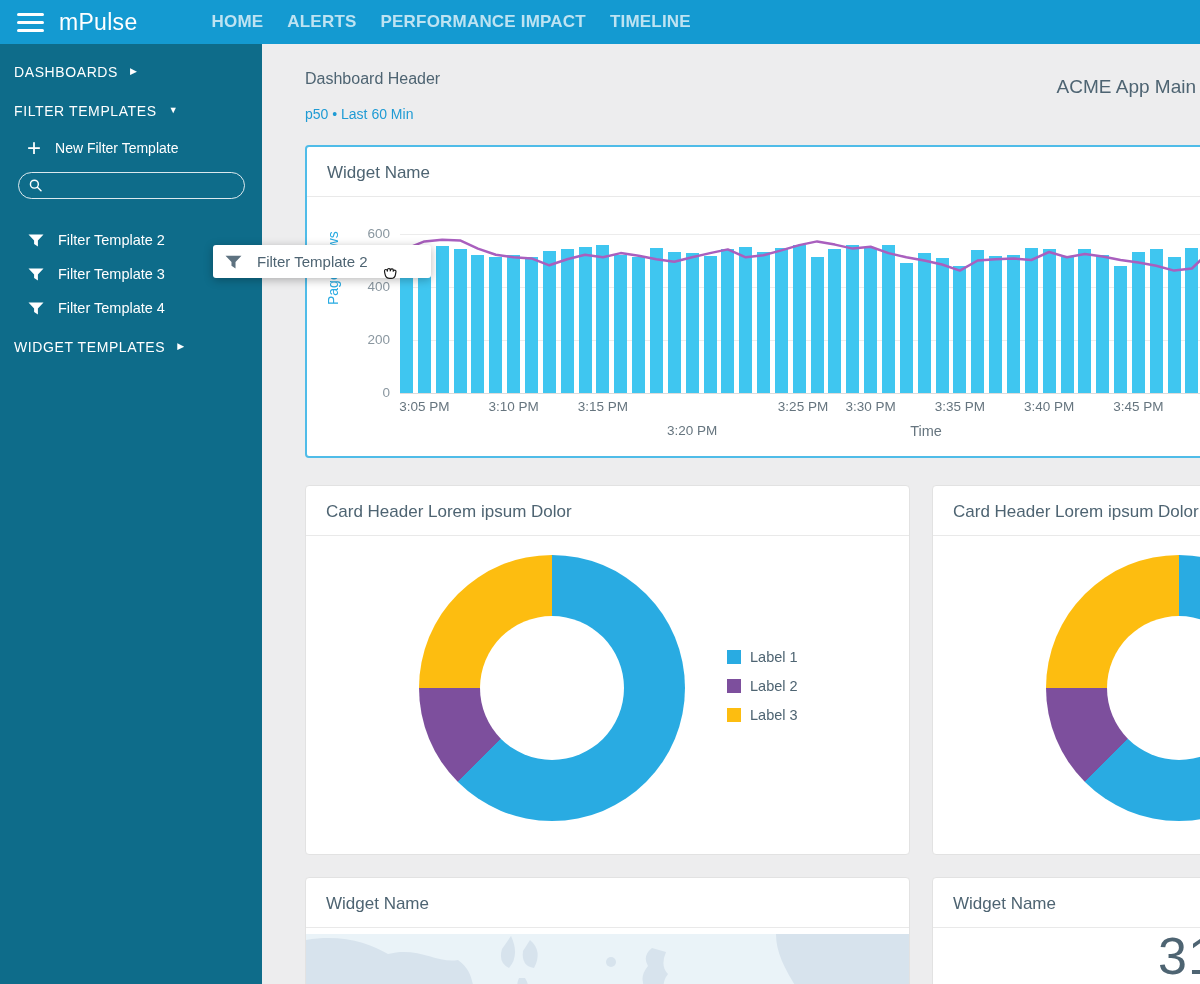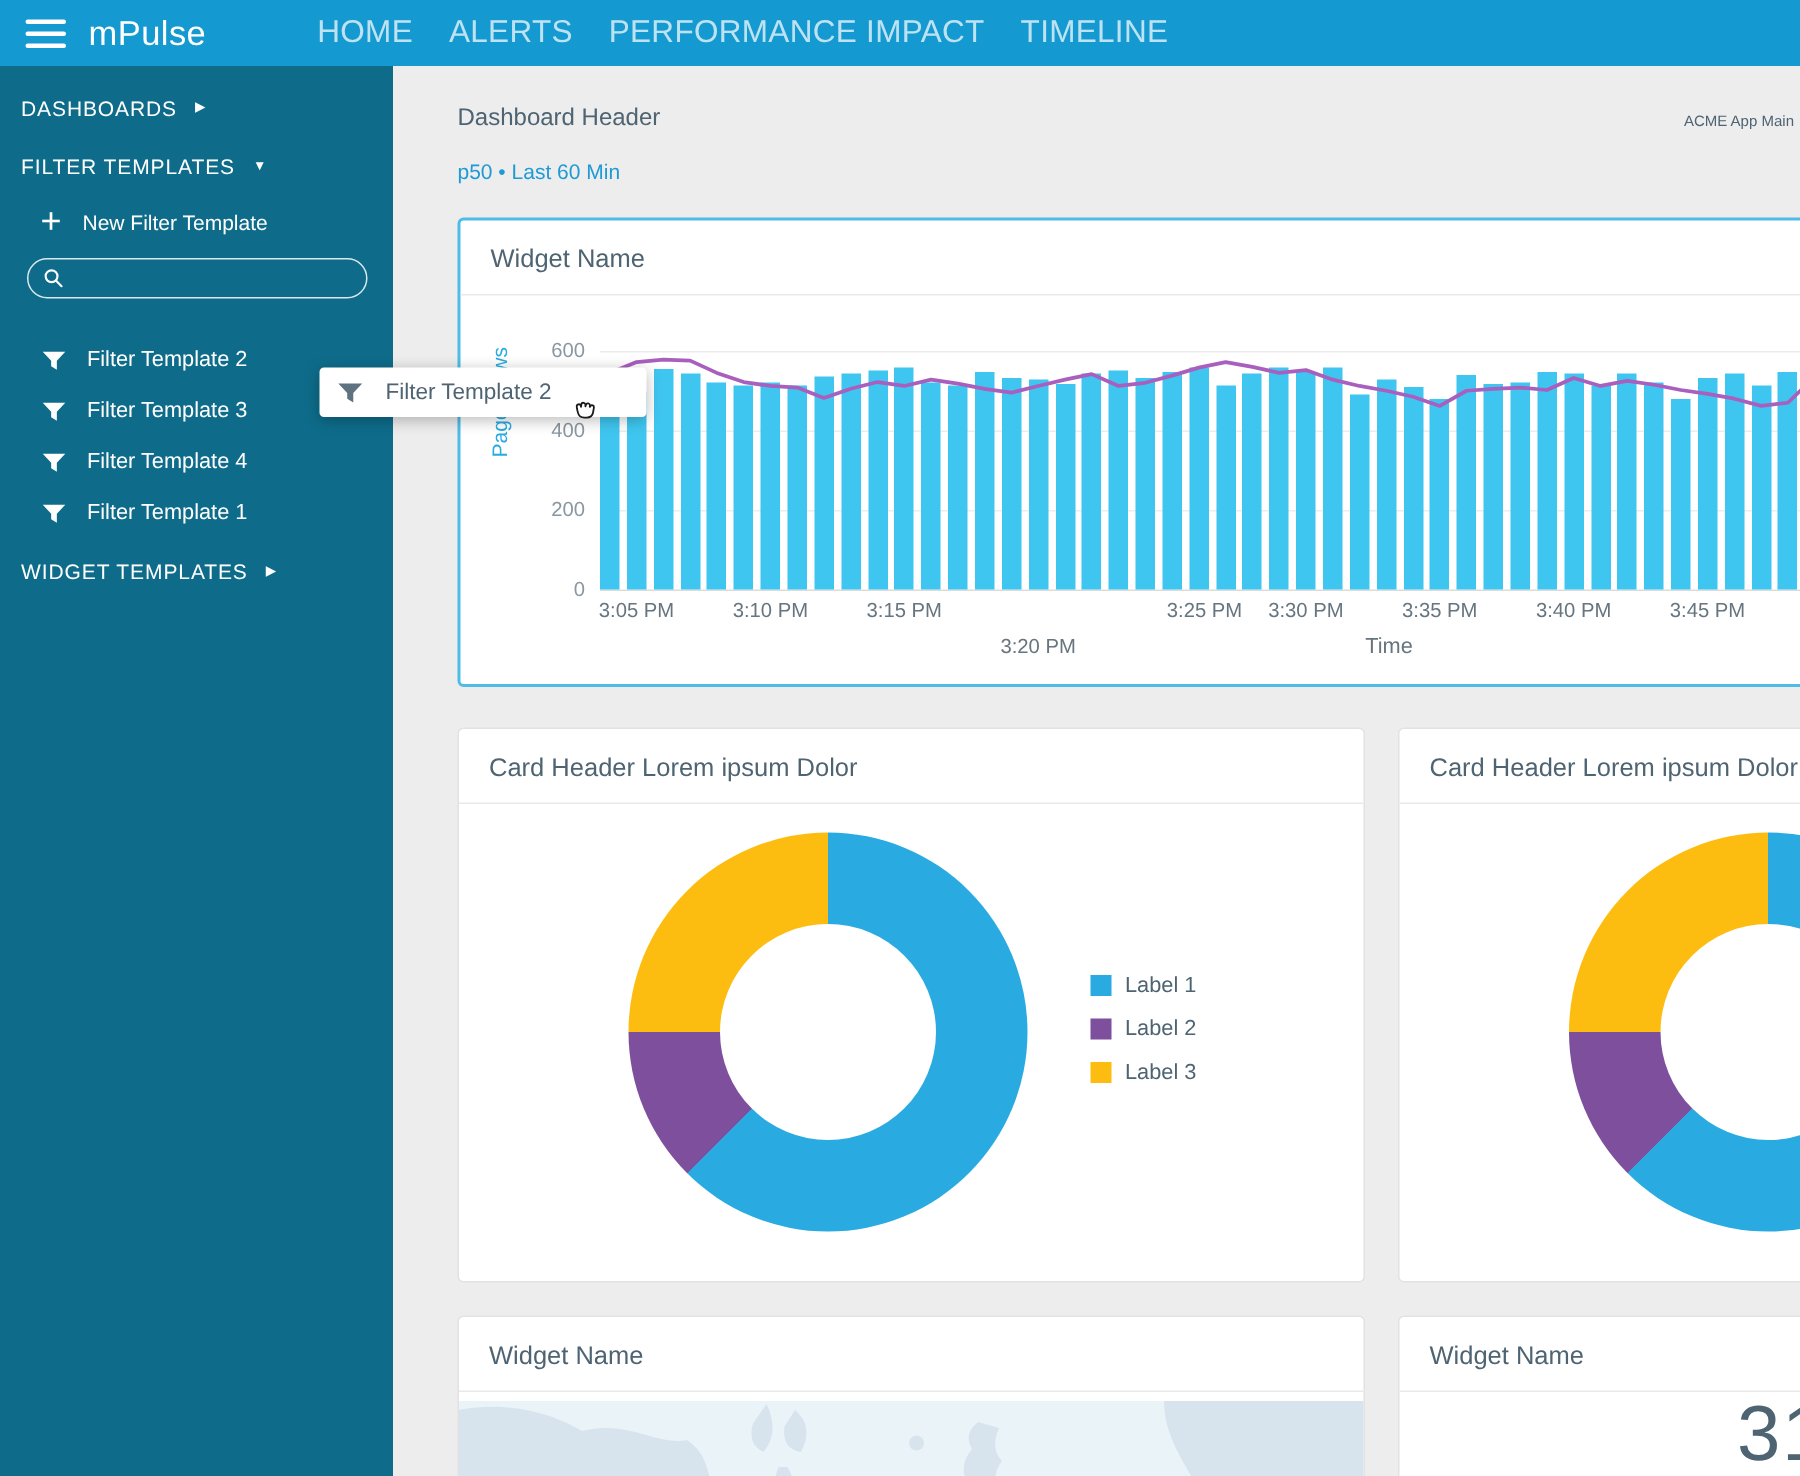--- a/index.html
+++ b/index.html
@@ -7,21 +7,21 @@
     font-family:"Liberation Sans","DejaVu Sans",sans-serif; }
   
   .topbar { position:absolute; left:0; top:0; width:1200px; height:44px;
     background:var(--c-topbar); display:flex; align-items:center; z-index:20; }
   .hamburger { width:27px; height:19px; margin-left:17px; display:flex;
     flex-direction:column; justify-content:space-between; cursor:pointer; }
   .hamburger span { display:block; height:3px; background:#fff; border-radius:2px; }
   .logo { color:#fff; font-size:23px; font-weight:400; margin-left:15px; letter-spacing:.3px; }
   .nav { display:flex; margin-left:62px; height:44px; }
   .nav-item { position:relative; display:flex; align-items:center; padding:0 12px;
-    color:rgba(255,255,255,.72); font-size:21px; letter-spacing:.2px; cursor:pointer; }
+    color:rgba(255,255,255,.72); font-size:17px; letter-spacing:.2px; cursor:pointer;font-weight:bold; }
   .nav-item.active { color:#fff; }
   .nav-item.active::after { content:""; position:absolute; left:10px; right:10px;
     bottom:0; height:3px; background:var(--c-underline); }
   
   .sidebar { position:absolute; left:0; top:44px; width:262px; height:940px;
     background:var(--c-sidebar); color:#fff; z-index:10; padding-top:16px; }
   .side-sec { display:flex; align-items:center; font-size:14px; letter-spacing:.6px;
     margin:0 0 0 14px; height:24px; cursor:pointer; }
   .side-caret { font-size:9px; margin-left:12px; transform:translateY(-1px); }
   .side-new { display:flex; align-items:center; margin:15px 0 14px 27px; cursor:pointer; font-size:14px; }
@@ -31,21 +31,21 @@
   .side-search input { background:transparent; border:none; outline:none; color:#fff;
     font-size:13px; width:100%; margin-left:8px; }
   .side-filter { display:flex; align-items:center; padding:9px 0 9px 28px; font-size:14.5px; cursor:pointer; }
   .side-filter svg { margin-right:14px; }
   .gap1 { height:15px; } .gap2 { height:10px; }
   
   .main-title { position:absolute; left:305px; top:70px; font-size:16px;
     color:var(--c-slate); font-weight:400; z-index:5; }
   .main-sub { position:absolute; left:305px; top:106px; font-size:14px;
     color:var(--c-blue-text); z-index:5; }
-  .app-select { position:absolute; right:4px; top:76px; font-size:10px;
+  .app-select { position:absolute; right:4px; top:76px; font-size:19px;
     color:var(--c-slate); cursor:pointer; z-index:5; }
   
   .card { position:absolute; background:#fff; border:1px solid #E2E2E2; border-radius:4px; }
   .card-hd { font-size:17px; color:var(--c-slate); padding:16px 20px 13px 20px;
     border-bottom:1px solid #E9E9E9; }
   .card-ts { left:305px; top:145px; width:920px; height:313px;
     border:2px solid var(--c-cardglow); }
   .card-d1 { left:305px; top:485px; width:605px; height:370px; }
   .card-d2 { left:932px; top:485px; width:605px; height:370px; }
   .card-map { left:305px; top:877px; width:605px; height:240px; }
@@ -134,26 +134,20 @@
     <svg width="16" height="13" viewBox="0 0 16 13">
         <path d="M0.5 0.5h15l-5.6 6v6l-3.8-2.4V6.5Z" fill="#fff"></path>
       </svg>
     <span>Filter Template 3</span>
   </div>
   <div class="side-filter">
     <svg width="16" height="13" viewBox="0 0 16 13">
         <path d="M0.5 0.5h15l-5.6 6v6l-3.8-2.4V6.5Z" fill="#fff"></path>
       </svg>
     <span>Filter Template 4</span>
-  </div>
-  <div class="side-filter">
-    <svg width="16" height="13" viewBox="0 0 16 13">
-        <path d="M0.5 0.5h15l-5.6 6v6l-3.8-2.4V6.5Z" fill="#fff"></path>
-      </svg>
-    <span>Filter Template 1</span>
   </div>
   <div class="gap2"></div>
   <div class="side-sec">
     <span>WIDGET TEMPLATES</span>
     <span class="side-caret">▶</span>
   </div>
 </div>
 
 <div class="main-title">Dashboard Header</div>
 <div class="main-sub">p50 • Last 60 Min</div>

